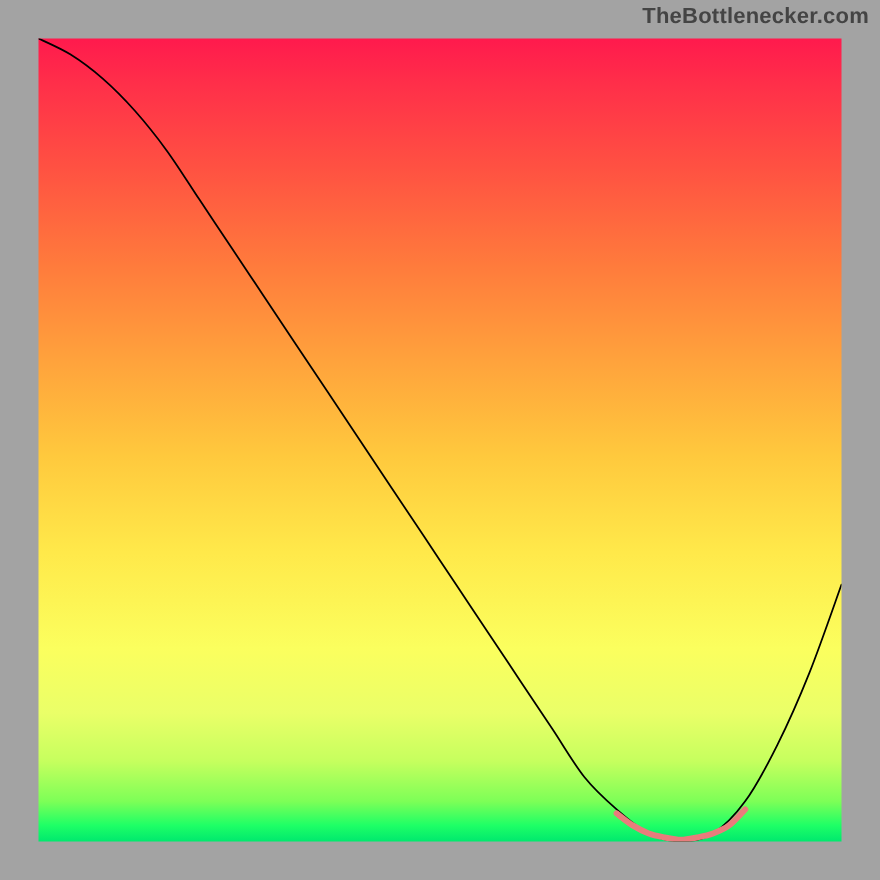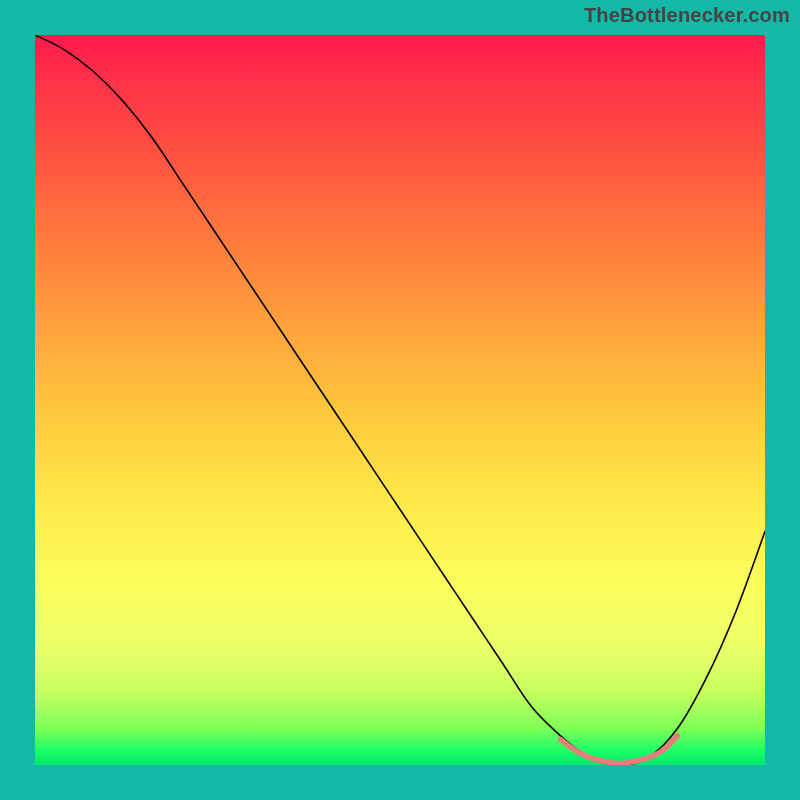--- a/index.html
+++ b/index.html
@@ -8,21 +8,21 @@
     width: 800px;
     height: 800px;
     background: #000;
     overflow: hidden;
     font-family: Arial, Helvetica, sans-serif;
   }
   .frame {
     position: relative;
     width: 800px;
     height: 800px;
-    background: #14b8a6;
+    background: #a3a3a3;
   }
   .watermark {
     position: absolute;
     top: 4px;
     right: 10px;
     color: #444;
     font-size: 20px;
     font-weight: 600;
     letter-spacing: 0.2px;
     user-select: none;

